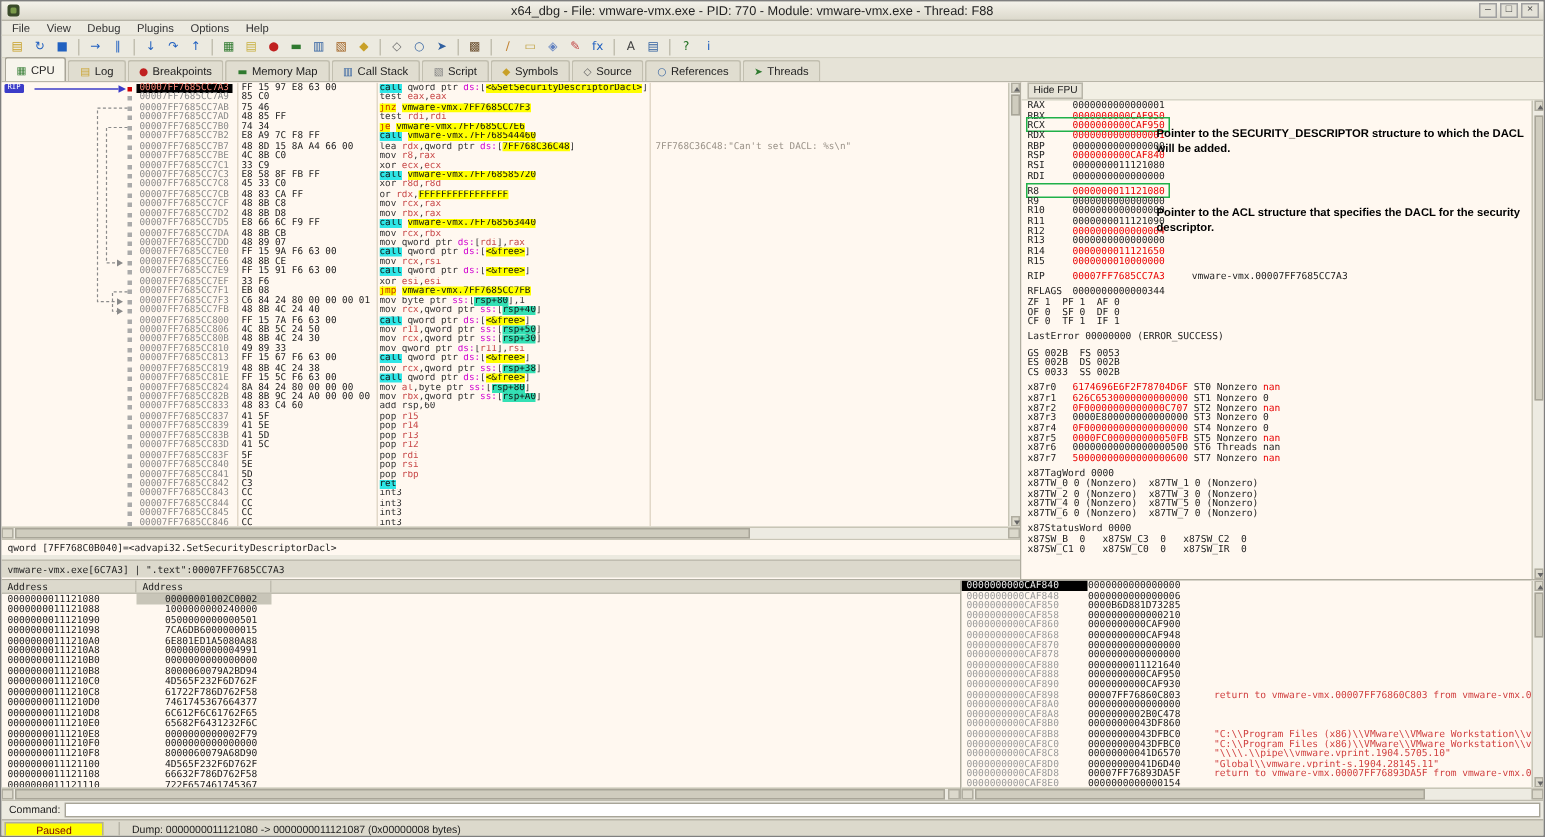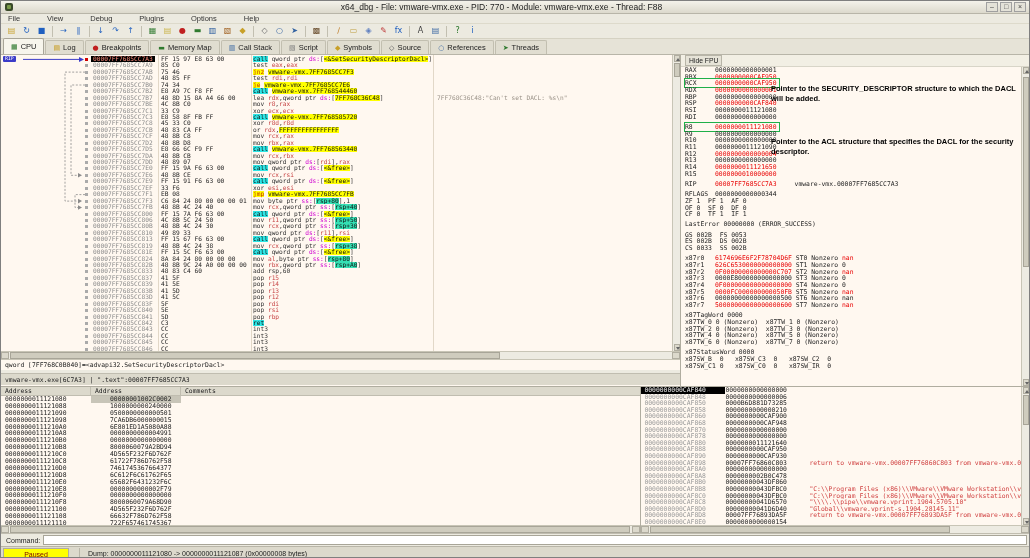--- a/index.html
+++ b/index.html
@@ -9,21 +9,21 @@
   
   .titlebar{height:13px;background:linear-gradient(#F4F2EA,#DCD9CC);border-bottom:1px solid #B8B5A8;
     display:flex;align-items:center;font-size:8.5px;color:#222;}
   .app-icon{width:8px;height:8px;margin:0 4px;background:#3A4A2A;border-radius:2px;position:relative;}
   .app-icon:after{content:"";position:absolute;left:2px;top:2px;width:4px;height:4px;background:#7A9A4A;border-radius:1px;}
   .title{flex:1;text-align:center;white-space:nowrap;overflow:hidden;}
   .winbtns{display:flex;gap:2px;margin-right:3px;}
   .winbtn{width:12px;height:10px;border:1px solid #A0A0A0;background:#E4E2D8;font-size:7px;line-height:8px;
     text-align:center;color:#444;}
   
-  .menubar{height:10px;display:flex;align-items:center;font-size:7.5px;color:#333;padding-left:3px;gap:19px;
+  .menubar{height:10px;display:flex;align-items:center;font-size:7.5px;color:#333;padding-left:3px;gap:3px;
     background:#ECEAE0;border-bottom:1px solid #DDDACB;}
   .menu-item{padding:0 4px;}
   
   .toolbar{height:15px;display:flex;align-items:center;padding-left:3px;background:#ECEAE0;
     border-bottom:1px solid #D5D2C3;}
   .ticon{width:13px;height:12px;font-size:8px;line-height:12px;text-align:center;margin:0 1px;
     font-family:"DejaVu Sans",sans-serif;}
   .tsep{width:1px;height:11px;background:#C2BFB0;margin:0 3px;}
   
   .tabbar{height:16px;display:flex;align-items:flex-end;background:#E6E3D7;border-bottom:1px solid #B8B5A8;padding-left:2px;}
@@ -574,21 +574,21 @@
               <div class="rline">GS 002B  FS 0053</div>
               <div class="rline">ES 002B  DS 002B</div>
               <div class="rline">CS 0033  SS 002B</div>
               <div class="rgap"></div>
               <div class="rline"><span class="rname">x87r0</span><span class="rv">6174696E6F2F78704D6F</span><span class="kv"> ST0 Nonzero </span><span class="rv">nan</span></div>
               <div class="rline"><span class="rname">x87r1</span><span class="rv">626C6530000000000000</span><span class="kv"> ST1 Nonzero </span><span class="kv">0</span></div>
               <div class="rline"><span class="rname">x87r2</span><span class="rv">0F00000000000000C707</span><span class="kv"> ST2 Nonzero </span><span class="rv">nan</span></div>
               <div class="rline"><span class="rname">x87r3</span><span class="kv">0000E800000000000000</span><span class="kv"> ST3 Nonzero </span><span class="kv">0</span></div>
               <div class="rline"><span class="rname">x87r4</span><span class="rv">0F000000000000000000</span><span class="kv"> ST4 Nonzero </span><span class="kv">0</span></div>
               <div class="rline"><span class="rname">x87r5</span><span class="rv">0000FC000000000050FB</span><span class="kv"> ST5 Nonzero </span><span class="rv">nan</span></div>
-              <div class="rline"><span class="rname">x87r6</span><span class="kv">00000000000000000500</span><span class="kv"> ST6 Nonzero </span><span class="kv">nan</span></div>
+              <div class="rline"><span class="rname">x87r6</span><span class="kv">00000000000000000500</span><span class="kv"> ST6 Threads </span><span class="kv">nan</span></div>
               <div class="rline"><span class="rname">x87r7</span><span class="rv">50000000000000000600</span><span class="kv"> ST7 Nonzero </span><span class="rv">nan</span></div>
               <div class="rgap"></div>
               <div class="rline">x87TagWord 0000</div>
               <div class="rline">x87TW_0 0 (Nonzero)  x87TW_1 0 (Nonzero)</div>
               <div class="rline">x87TW_2 0 (Nonzero)  x87TW_3 0 (Nonzero)</div>
               <div class="rline">x87TW_4 0 (Nonzero)  x87TW_5 0 (Nonzero)</div>
               <div class="rline">x87TW_6 0 (Nonzero)  x87TW_7 0 (Nonzero)</div>
               <div class="rgap"></div>
               <div class="rline">x87StatusWord 0000</div>
               <div class="rline">x87SW_B  0   x87SW_C3  0   x87SW_C2  0</div>
@@ -604,21 +604,20 @@
         </div>
       </div>
     </div>
   </div>
 
   <div class="bottom">
     <div class="dump-panel">
       <div class="dump-head">
         <span class="dh1">Address</span>
         <span class="dh2">Address</span>
-        <span class="dh3">Comments</span>
       </div>
       <div class="dump-rows" id="dump-rows">
           <div class="dumprow"><span class="da">0000000011121080</span><span class="dv sel">00000001002C0002</span></div>
           <div class="dumprow"><span class="da">0000000011121088</span><span class="dv">1000000000240000</span></div>
           <div class="dumprow"><span class="da">0000000011121090</span><span class="dv">0500000000000501</span></div>
           <div class="dumprow"><span class="da">0000000011121098</span><span class="dv">7CA6DB6000000015</span></div>
           <div class="dumprow"><span class="da">00000000111210A0</span><span class="dv">6E801ED1A5080A88</span></div>
           <div class="dumprow"><span class="da">00000000111210A8</span><span class="dv">0000000000004991</span></div>
           <div class="dumprow"><span class="da">00000000111210B0</span><span class="dv">0000000000000000</span></div>
           <div class="dumprow"><span class="da">00000000111210B8</span><span class="dv">8000060079A2BD94</span></div>

